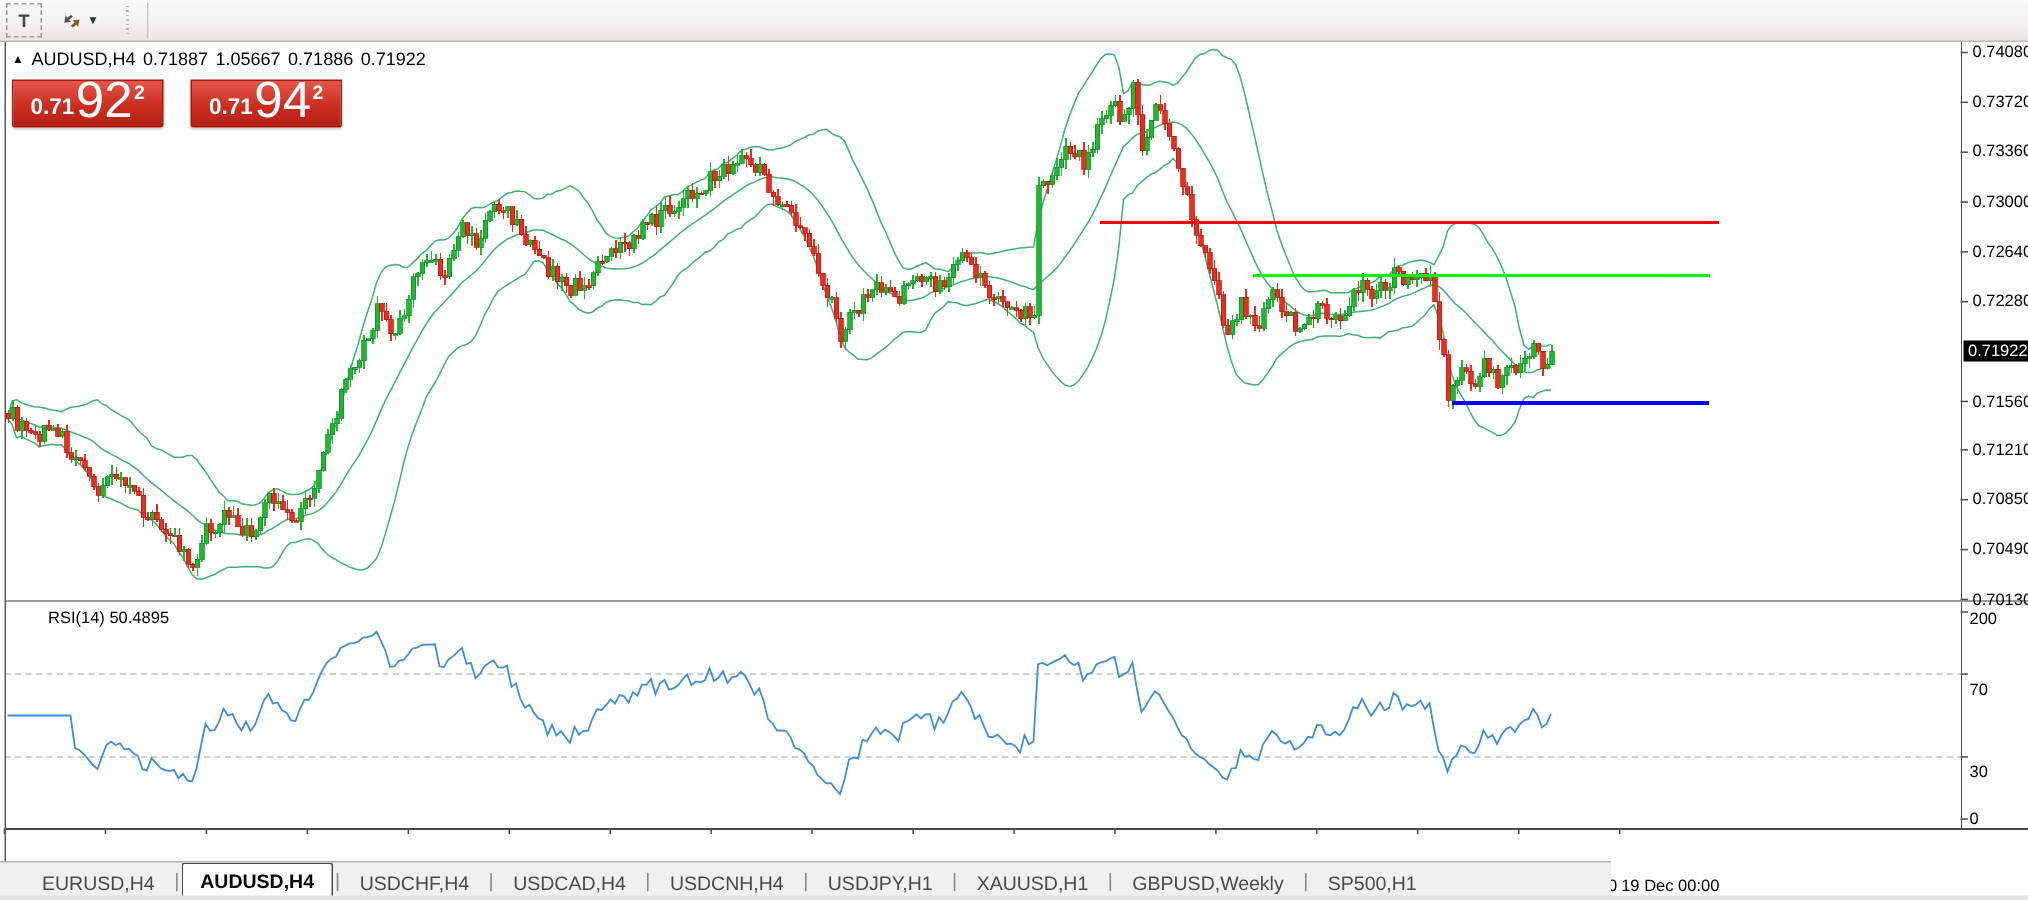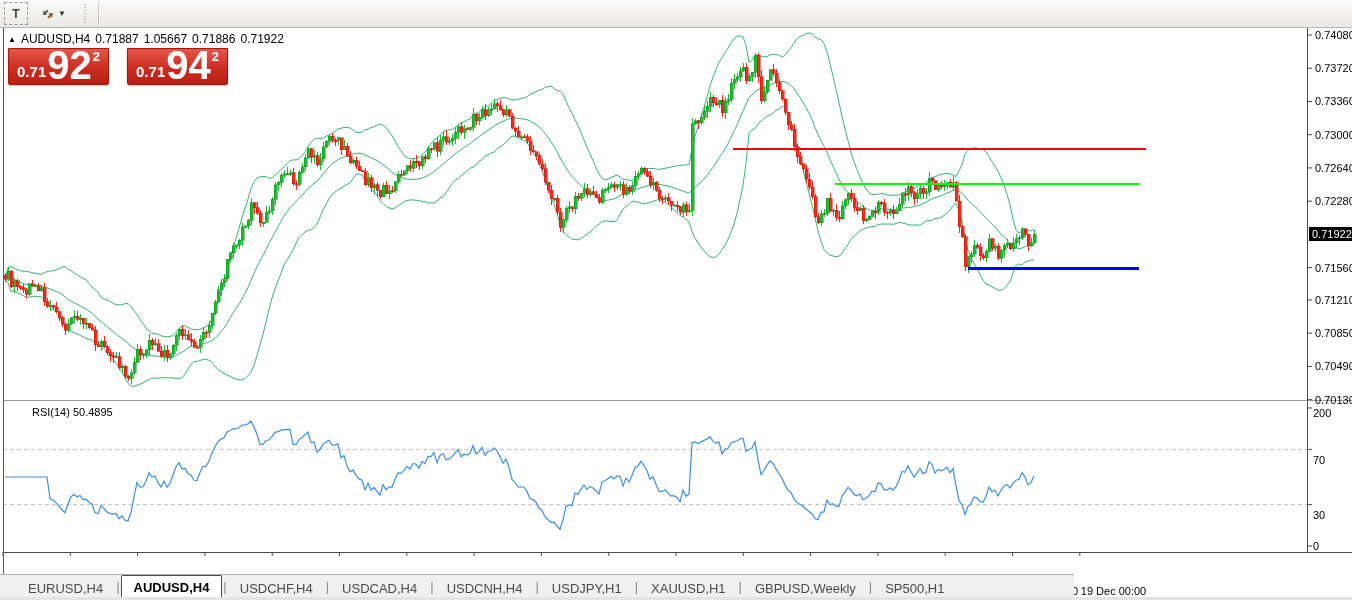--- a/index.html
+++ b/index.html
@@ -41,21 +41,21 @@
   #buy-btn{border-radius:0 3px 0 0;flex:0 0 55px;}
   #vol-box{flex:1;background:#fff;border:1px solid #b5b5b5;display:flex;align-items:center;padding:2px;gap:2px;}
   .spin-btn{width:20px;height:19px;background:linear-gradient(#f4f4f4,#dcdcdc);border:1px solid #adadad;
     border-radius:2px;display:flex;align-items:center;justify-content:center;font-size:7px;color:#4a70b8;}
   #vol-value{flex:1;text-align:right;font-size:14px;color:#000;padding-right:4px;}
   #ocp-row2{display:flex;gap:18px;margin-top:2px;height:33px;align-items:flex-end;}
   .quote-box{flex:1;background:linear-gradient(#e4574b,#cb2d20 55%,#b82015);border:1px solid #a51708;
     color:#fff;display:flex;align-items:flex-end;justify-content:center;padding-bottom:2px;
     border-radius:0 0 2px 2px;box-shadow:0 1px 2px rgba(0,0,0,.25);}
   .q-small{font-size:15px;font-weight:bold;line-height:1;margin-bottom:3px;}
-  .q-big{font-size:40px;font-weight:bold;line-height:.82;margin:0 1px;}
+  .q-big{font-size:34px;font-weight:normal;line-height:.82;margin:0 1px;}
   .q-sup{font-size:13px;font-weight:bold;align-self:flex-start;line-height:1;margin-top:1px;}
 
   
   .ytick{position:absolute;font-size:11px;color:#000;left:1315px;}
   #cur-price{position:absolute;left:1309px;width:43px;height:14px;background:#000;color:#fff;
     font-size:11px;line-height:14px;text-align:left;padding-left:3px;}
   .rsitick{position:absolute;font-size:11px;color:#000;left:1313px;}
   .xtick-label{position:absolute;top:557px;font-size:11px;color:#000;white-space:nowrap;}
   #rsi-label{position:absolute;left:8px;top:378px;font-size:11px;color:#000;padding-left:24px;}
 

